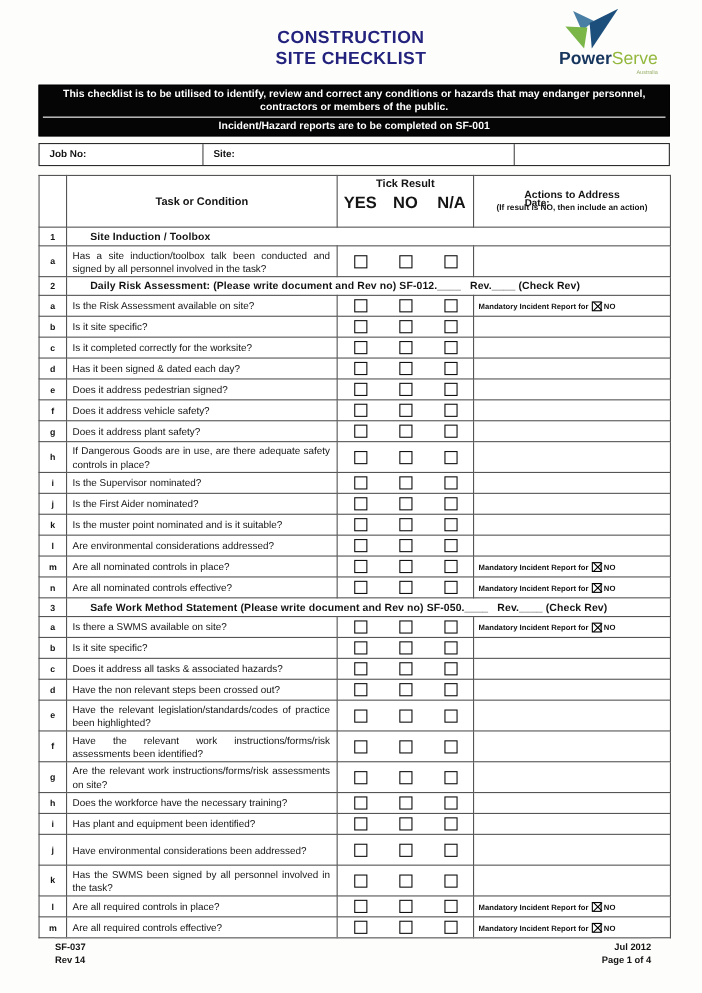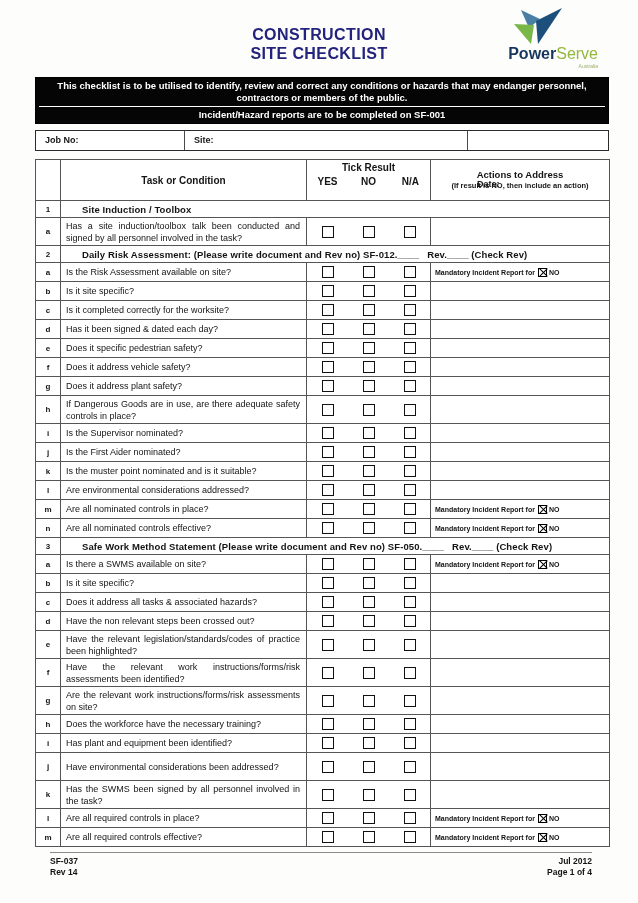--- a/index.html
+++ b/index.html
@@ -54,21 +54,21 @@
   th { font-weight:bold; }
   .h-task { font-size:10px; text-align:center; }
   .h-tick-top { font-size:10px; text-align:center; padding-top:2px; }
   .h-act { font-size:9.5px; text-align:center; line-height:10px; padding:1px 4px; }
   .h-act .sub { font-size:7.5px; line-height:9px; margin-top:1px; }
   thead tr { height:38px; }
   .tick-flex { display:flex; padding-left:2px; align-items:center; }
   .tick-slot { width:38px; display:flex; justify-content:center; }
   .tick-slot.s2 { width:46px; }
   .tick-slot.s3 { width:40px; }
-  .tick-opts { font-size:10px; font-weight:bold; margin-top:3px; margin-bottom:13px; }
+  .tick-opts { font-size:15px; font-weight:bold; margin-top:3px; margin-bottom:13px; }
   
   tr.sec  { height:17px; }
   tr.l1   { height:19px; }
   tr.l2   { height:28px; }
   td.num  { text-align:center; font-weight:bold; font-size:8px; }
   td.task { font-size:9px; line-height:12px; padding:1px 6px 1px 5px; text-align:justify; }
   td.secttext { font-weight:bold; font-size:9.5px; padding-left:21px; letter-spacing:.1px; }
   td.act { font-size:7px; font-weight:bold; padding-left:4px; white-space:nowrap; overflow:hidden; }
   .cb { width:12px; height:12px; border:1.5px solid #111; background:#fff; }
   .xbox {
@@ -240,21 +240,21 @@
             </span>
             <span class="tick-slot s3">
               <div class="cb"></div>
             </span>
           </div>
         </td>
         <td class="act"></td>
       </tr>
       <tr class="l1">
         <td class="num">e</td>
-        <td class="task">Does it specific pedestrian safety?</td>
+        <td class="task">Does it address pedestrian signed?</td>
         <td>
           <div class="tick-flex">
             <span class="tick-slot">
               <div class="cb"></div>
             </span>
             <span class="tick-slot s2">
               <div class="cb"></div>
             </span>
             <span class="tick-slot s3">
               <div class="cb"></div>

